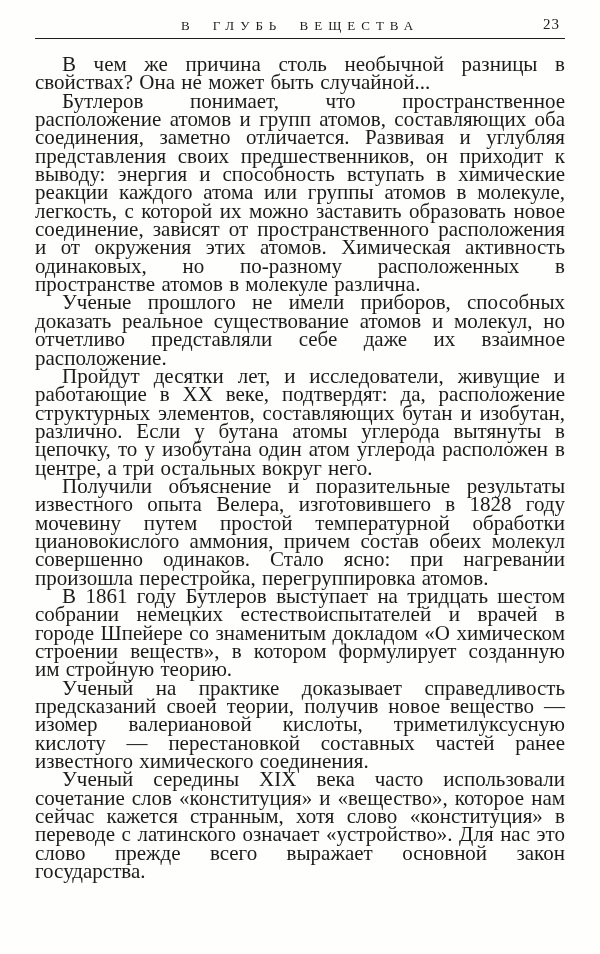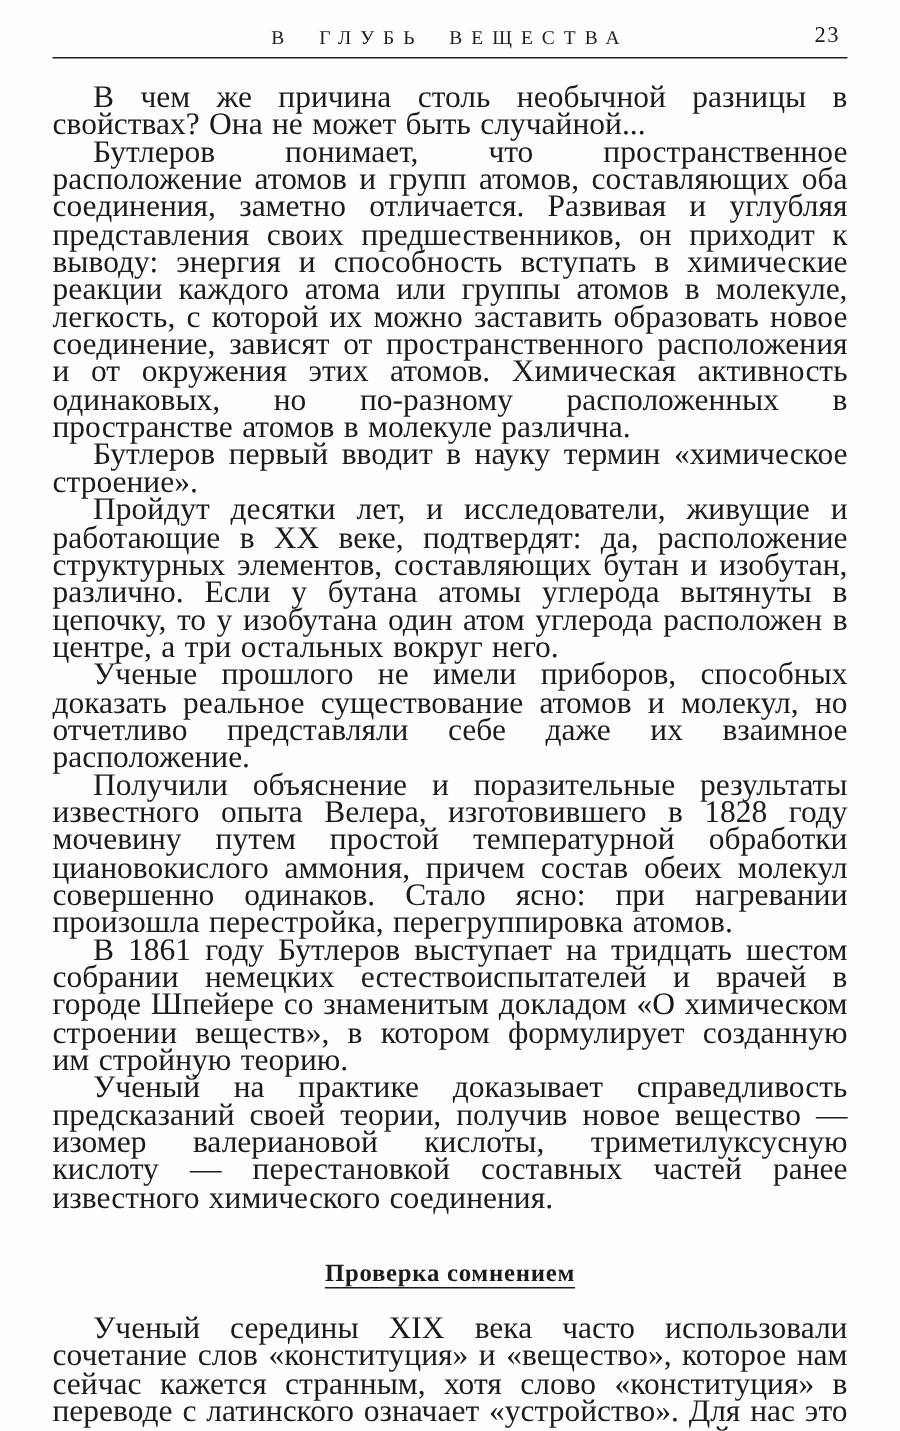--- a/index.html
+++ b/index.html
@@ -71,27 +71,23 @@
   <header class="page-header">
     <span class="header-title">В ГЛУБЬ ВЕЩЕСТВА</span>
     <span class="page-number">23</span>
   </header>
 
   <div class="header-rule"></div>
 
   <main>
     <p class="body-paragraph">В чем же причина столь необычной разницы в свойствах? Она не может быть случайной...</p>
     <p class="body-paragraph">Бутлеров понимает, что пространственное расположение атомов и групп атомов, составляющих оба соединения, заметно отличается. Развивая и углубляя представления своих предшественников, он приходит к выводу: энергия и способность вступать в химические реакции каждого атома или группы атомов в молекуле, легкость, с которой их можно заставить образовать новое соединение, зависят от пространственного расположения и от окружения этих атомов. Химическая активность одинаковых, но по-разному расположенных в пространстве атомов в молекуле различна.</p>
-    <p class="body-paragraph">Бутлеров первый вводит в науку термин «химическое строение».</p>
+    <p class="body-paragraph">Ученые прошлого не имели приборов, способных доказать реальное существование атомов и молекул, но отчетливо представляли себе даже их взаимное расположение.</p>
     <p class="body-paragraph">Пройдут десятки лет, и исследователи, живущие и работающие в XX веке, подтвердят: да, расположение структурных элементов, составляющих бутан и изобутан, различно. Если у бутана атомы углерода вытянуты в цепочку, то у изобутана один атом углерода расположен в центре, а три остальных вокруг него.</p>
-    <p class="body-paragraph">Ученые прошлого не имели приборов, способных доказать реальное существование атомов и молекул, но отчетливо представляли себе даже их взаимное расположение.</p>
     <p class="body-paragraph">Получили объяснение и поразительные результаты известного опыта Велера, изготовившего в 1828 году мочевину путем простой температурной обработки циановокислого аммония, причем состав обеих молекул совершенно одинаков. Стало ясно: при нагревании произошла перестройка, перегруппировка атомов.</p>
     <p class="body-paragraph">В 1861 году Бутлеров выступает на тридцать шестом собрании немецких естествоиспытателей и врачей в городе Шпейере со знаменитым докладом «О химическом строении веществ», в котором формулирует созданную им стройную теорию.</p>
     <p class="body-paragraph">Ученый на практике доказывает справедливость предсказаний своей теории, получив новое вещество — изомер валериановой кислоты, триметилуксусную кислоту — перестановкой составных частей ранее известного химического соединения.</p>
 
-    <h2 class="section-heading">
-      <span class="heading-text">Проверка сомнением</span>
-    </h2>
 
     <p class="body-paragraph">Ученый середины XIX века часто использовали сочетание слов «конституция» и «вещество», которое нам сейчас кажется странным, хотя слово «конституция» в переводе с латинского означает «устройство». Для нас это слово прежде всего выражает основной закон государства.</p>
   </main>
 
 </div>
 
 </body></html>

